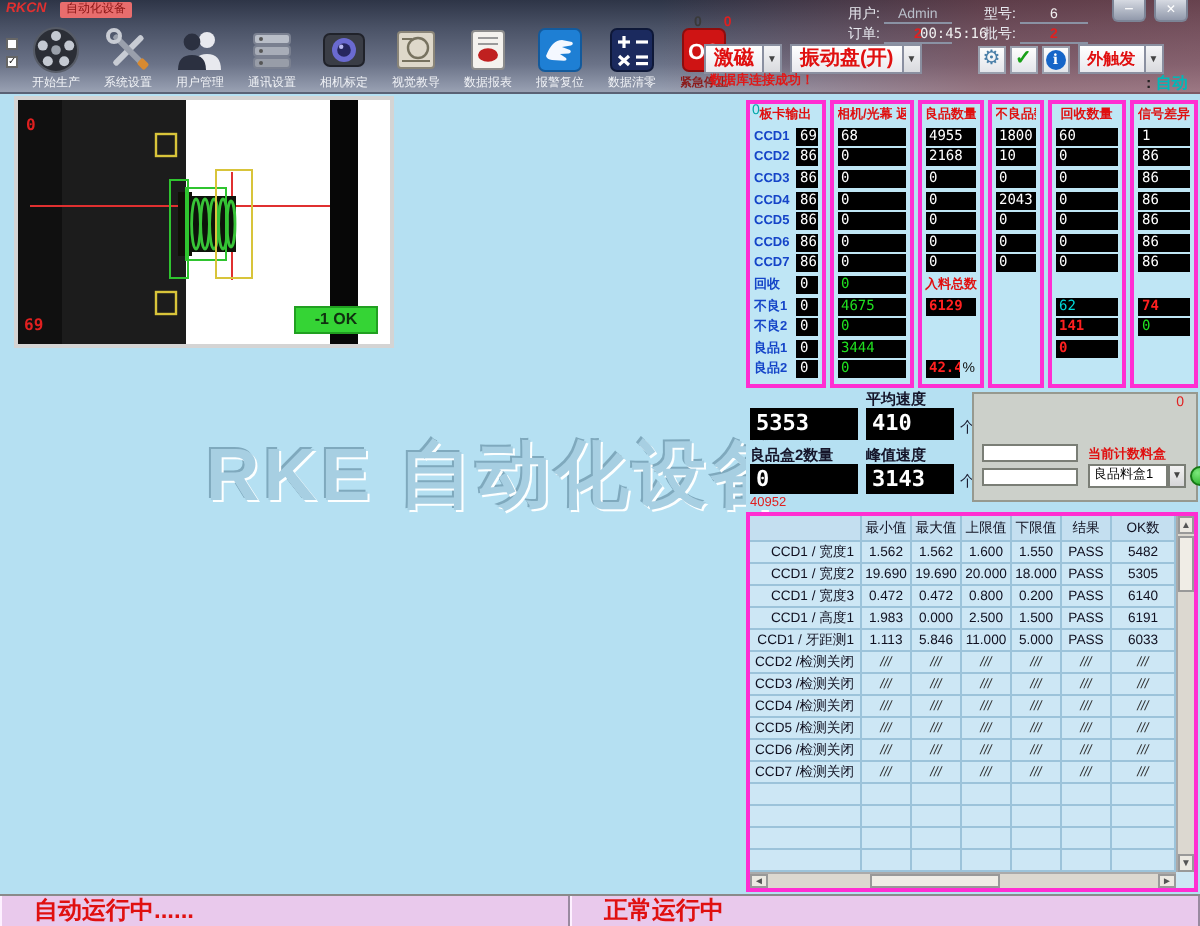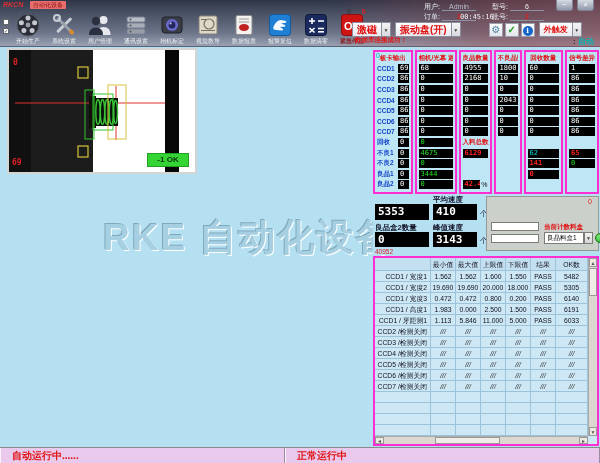--- a/index.html
+++ b/index.html
@@ -125,21 +125,21 @@
   .vscroll .thumb { position:absolute; left:0; top:10px; width:8px; height:28px; background:#f0ede6; border:1px solid #999; }
   .hscroll { position:absolute; left:0; right:9px; bottom:0; height:8px; background:#dcd8d0; border-top:1px solid #aaa; }
   .hscroll .arr { position:absolute; top:0; width:9px; height:7px; background:#ece9e2; border:1px solid #999;
     font-size:5px; text-align:center; line-height:6px; color:#555; }
   .hscroll .thumb { position:absolute; top:0; left:60px; width:65px; height:7px; background:#f0ede6; border:1px solid #999; }
 
   
   .statusbar { position:absolute; left:0; top:447px; width:600px; height:16px; background:#e9c9ec;
     border-top:1px solid #8a8a8a; display:flex; z-index:3; }
   .scellbar { height:100%; border-right:1px solid #9a8aa0; border-left:1px solid #fdf0ff;
-    color:#e01010; font-size:10px; font-weight:bold; line-height:15px; padding-left:11px; }
+    color:#e01010; font-size:12px; font-weight:bold; line-height:15px; padding-left:16px; }
   .scellbar.left { width:285px; flex:none; }
   .scellbar.right { flex:1; }
 </style>
 </head>
 <body>
 
 <div class="header">
   <div class="red-tint"></div>
   <span class="logo">RKCN</span>
   <span class="logo-badge">自动化设备</span>
@@ -550,21 +550,21 @@
       <div class="srow">
         <span class="scell ">86</span>
       </div>
       <div class="srow">
         <span class="scell ">86</span>
       </div>
       <div class="srow">
         <span class="scell sempty"></span>
       </div>
       <div class="srow">
-        <span class="scell sred">65</span>
+        <span class="scell sred">74</span>
       </div>
       <div class="srow">
         <span class="scell sgreen">0</span>
       </div>
       <div class="srow">
         <span class="scell sempty"></span>
       </div>
       <div class="srow">
         <span class="scell sempty"></span>
       </div>

